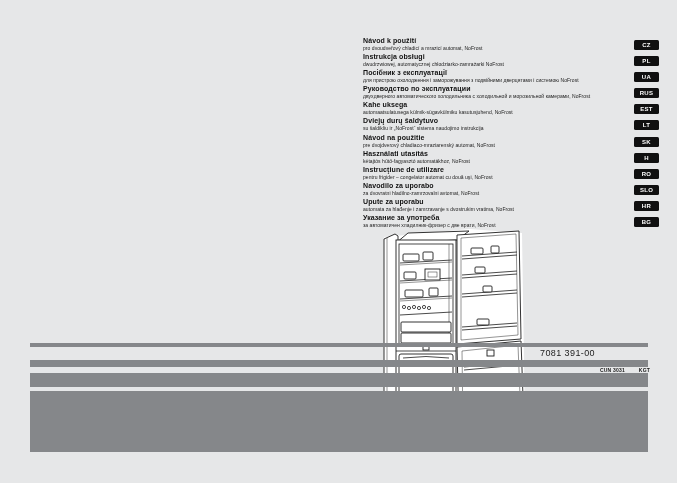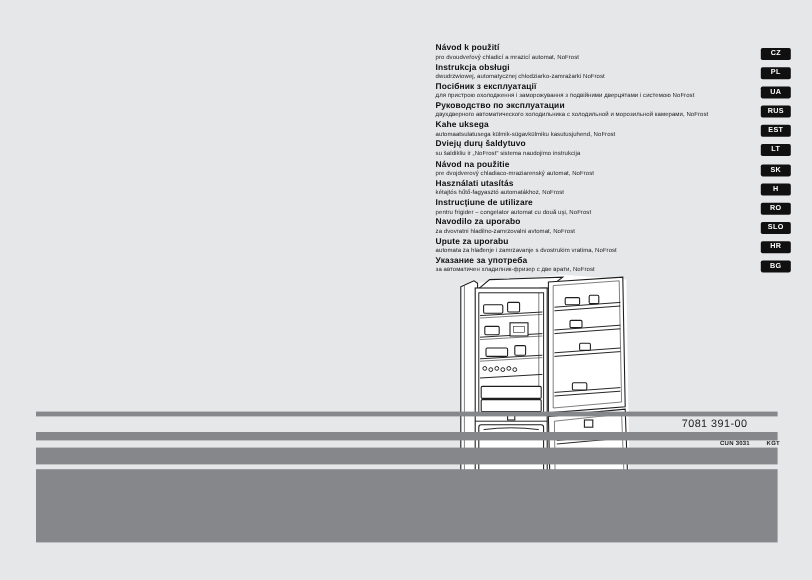--- a/index.html
+++ b/index.html
@@ -3,21 +3,21 @@
 <meta charset="utf-8">
 <style>
   html,body{margin:0;padding:0;}
   body{
     width:677px;height:483px;
     font-family:"Liberation Sans",sans-serif;
     background:#e6e7e8;
     overflow:hidden;
   }
   #page{
-    position:relative;width:624px;height:483px;background:#e6e7e8;padding-left:28px;
+    position:relative;width:624px;height:483px;background:#e6e7e8;
   }
   
   #lang-list{
     position:absolute;left:363px;top:37px;width:296px;
   }
   .lang-row{
     position:relative;height:16.1px;white-space:nowrap;
   }
   .lang-title{
     font-size:7px;font-weight:bold;line-height:8px;color:#111;

